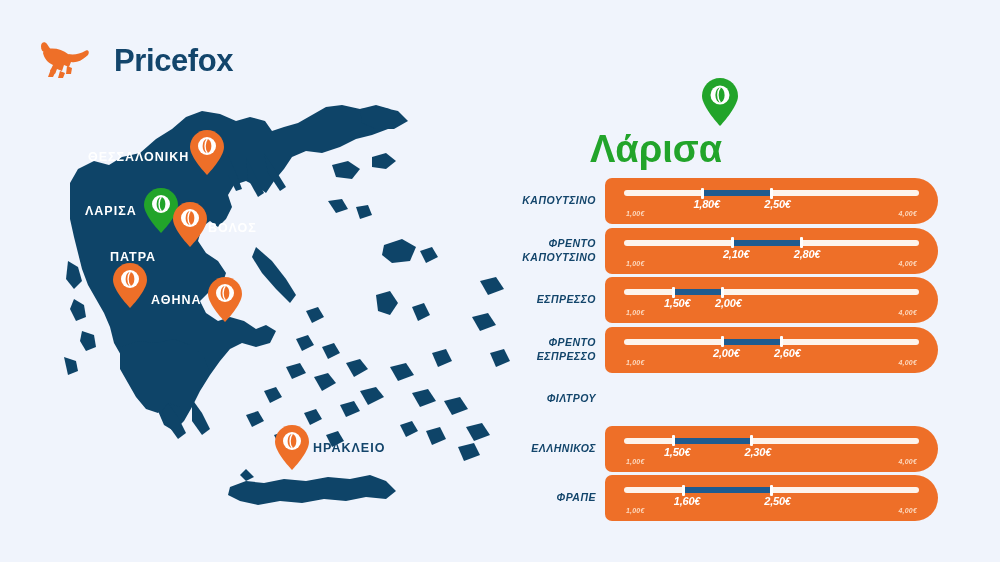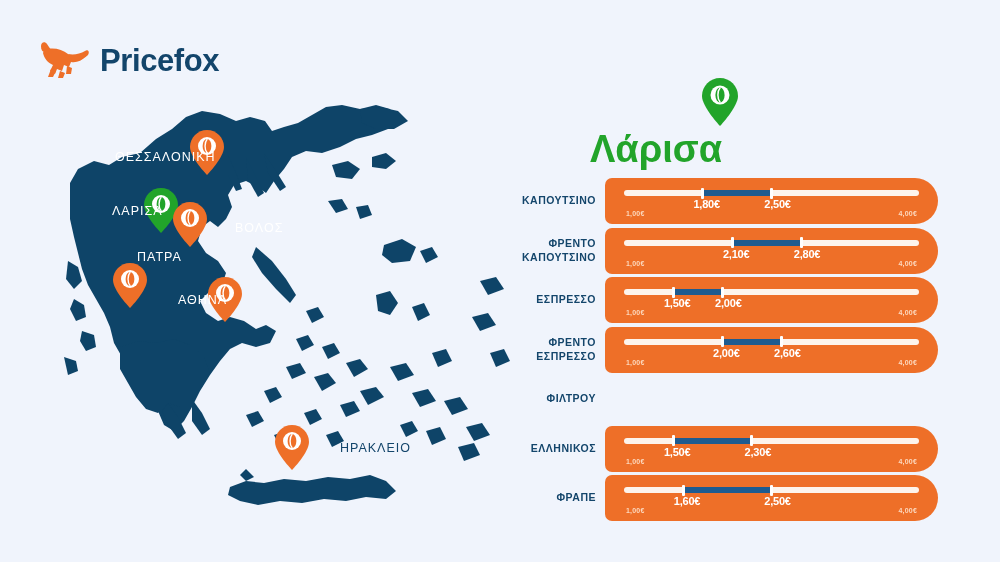--- a/index.html
+++ b/index.html
@@ -21,21 +21,21 @@
     background: #f0f4fc;
   }
 
   
   #brand {
     position: absolute;
     left: 38px;
     top: 36px;
     display: flex;
     align-items: center;
-    gap: 10px;
+    gap: 24px;
     height: 48px;
   }
   #brand .fox-icon {
     width: 52px;
     height: 40px;
     display: block;
     flex: 0 0 auto;
   }
   #brand .wordmark {
     font-size: 31px;
@@ -68,22 +68,21 @@
     height: 45px;
   }
   .map-pin svg { display: block; width: 34px; height: 45px; }
 
   .city-label {
     position: absolute;
     font-size: 12.5px;
     letter-spacing: 1.0px;
     color: #ffffff;
     white-space: nowrap;
-    font-weight: normal;
-    margin-left: 27px;
+    font-weight: bold;
   }
   .city-label.dark { color: #13456b; }
 
   
   #right-panel {
     position: absolute;
     left: 505px;
     top: 78px;
     width: 470px;
     height: 460px;
@@ -116,20 +115,21 @@
   #rows {
     position: absolute;
     left: 0;
     top: 100px;
     width: 470px;
   }
   .price-row {
     position: relative;
     height: 46px;
     margin-bottom: 3.5px;
+    font-style: italic;
   }
   .row-label {
     position: absolute;
     left: 0;
     top: 0;
     width: 91px;
     height: 46px;
     display: flex;
     flex-direction: column;
     align-items: flex-end;

